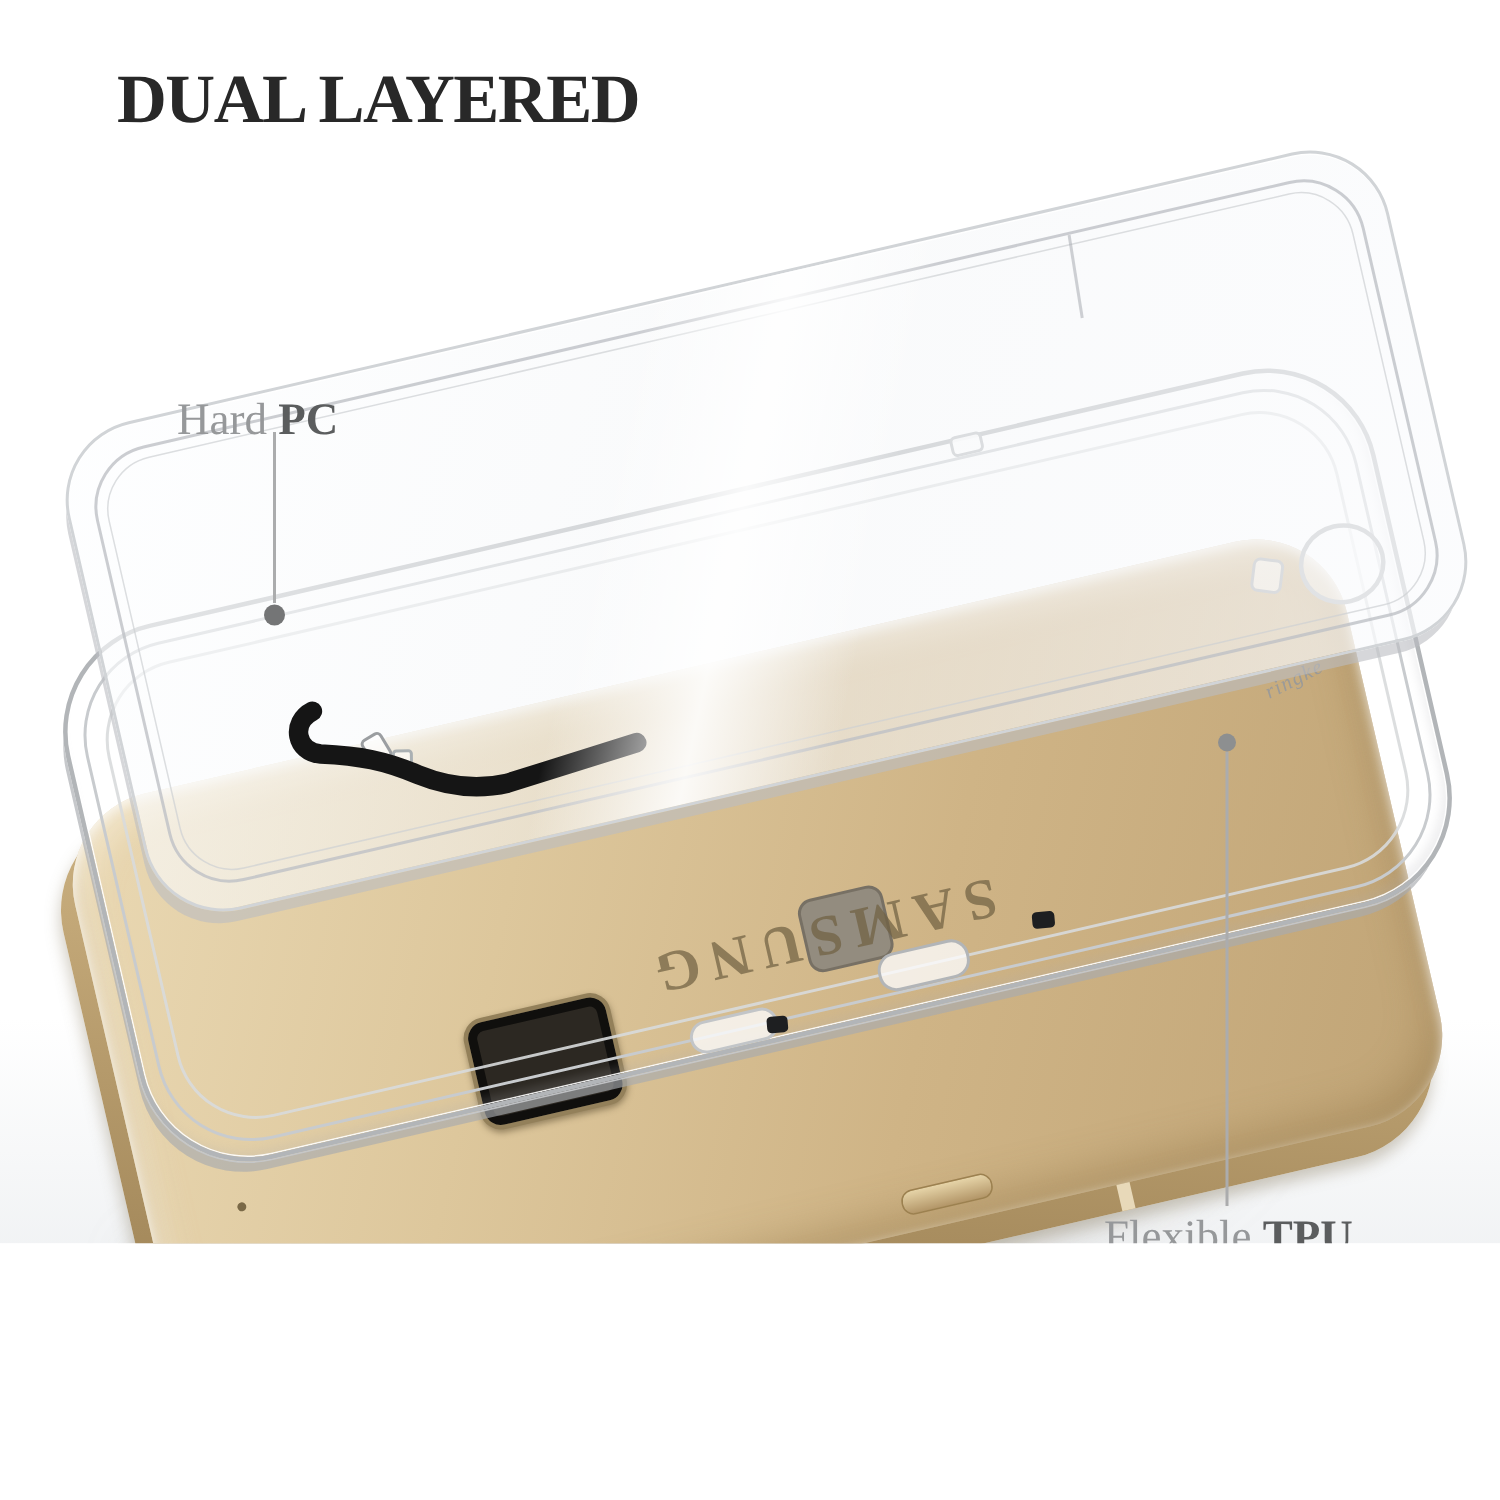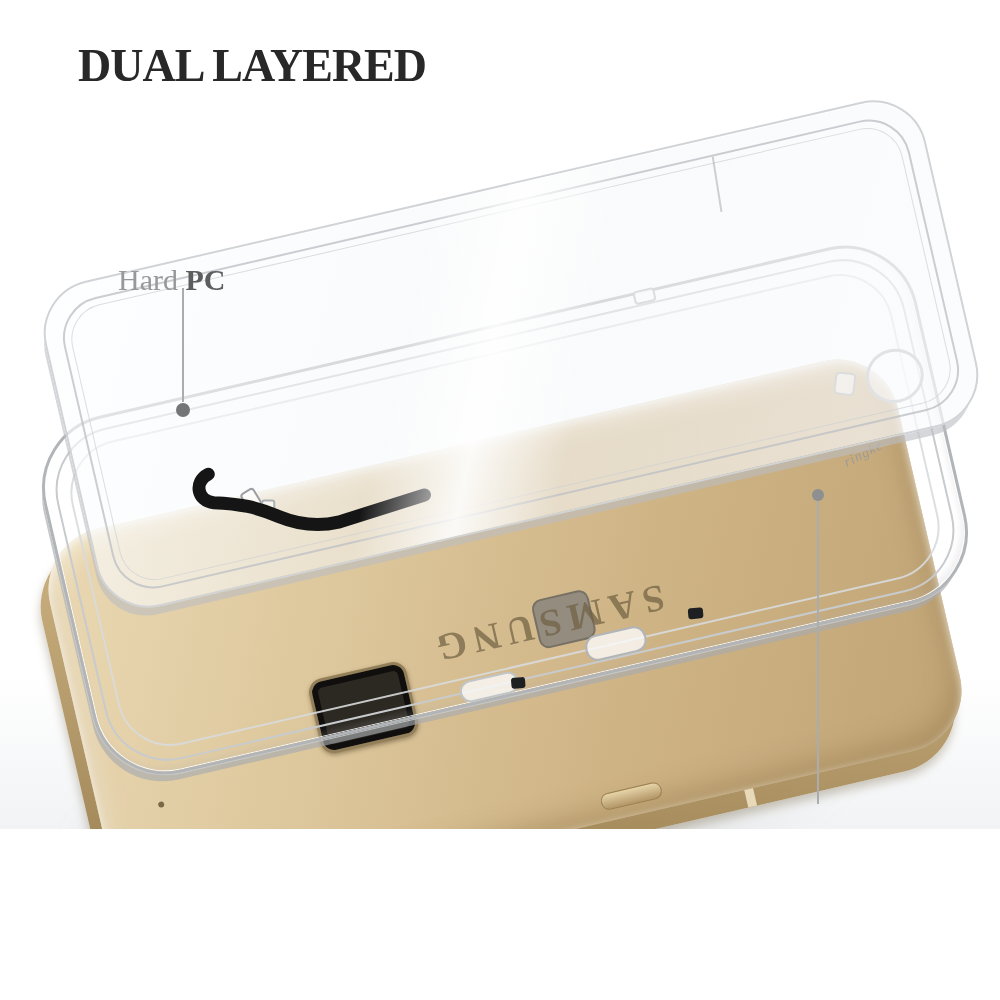--- a/index.html
+++ b/index.html
@@ -182,16 +182,20 @@
     </svg>
   </div>
 
   <div class="callout callout-hardpc">
     <span class="lt">Hard</span>
     <span class="bd">PC</span>
   </div>
   <div class="leader leader-hardpc"></div>
   <div class="leader-dot dot-hardpc"></div>
 
+  <div class="callout callout-tpu">
+    <span class="lt">Flexible</span>
+    <span class="bd">TPU</span>
+  </div>
   <div class="leader leader-tpu"></div>
   <div class="leader-dot dot-tpu"></div>
 
 </div>
 
 </body></html>

